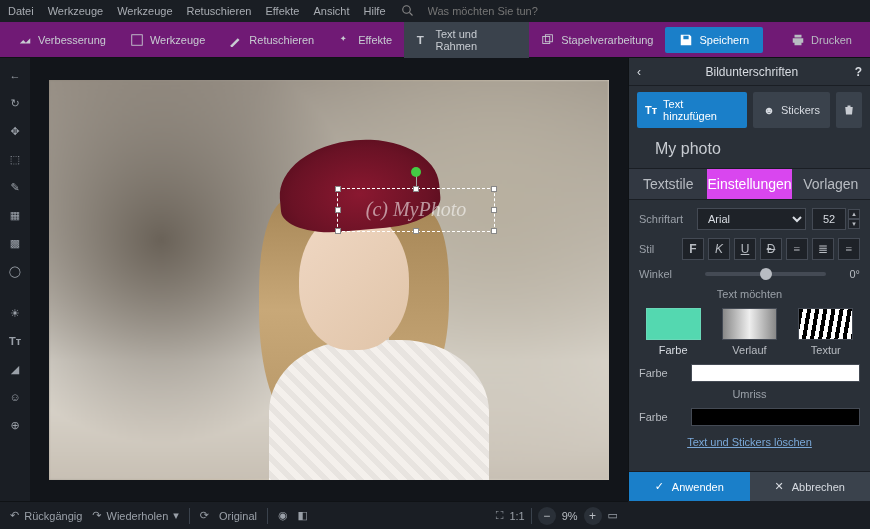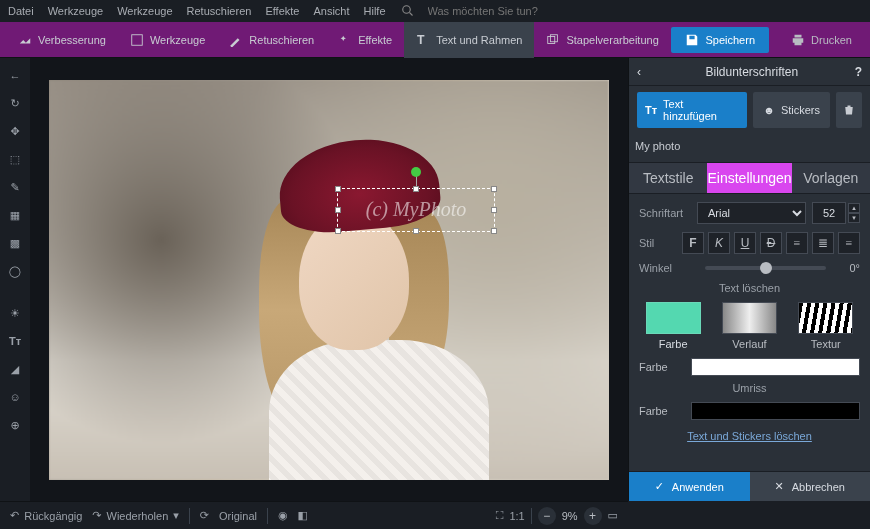--- a/index.html
+++ b/index.html
@@ -6,21 +6,21 @@
 body { background: #1a1e24; color: #b8bcc2; font-size: 11px; width: 870px; height: 529px; overflow: hidden; position: relative; }
 .menubar { height: 22px; background: #1a1e24; display: flex; align-items: center; padding: 0 8px; gap: 14px; font-size: 11px; }
 .menubar span { color: #a8acb2; cursor: default; }
 .menubar .search-icon { margin-left: 2px; }
 .menubar input { background: transparent; border: none; color: #888; font-size: 11px; outline: none; width: 140px; }
 .toolbar { height: 36px; background: #701a75; display: flex; align-items: center; padding: 0 6px; border-bottom: 1px solid #0f1215; }
 .tool-btn { display: flex; align-items: center; gap: 6px; padding: 0 12px; height: 36px; color: #c8ccd2; cursor: pointer; font-size: 11px; }
 .tool-btn.active { background: #3a424c; }
 .tool-btn svg { width: 14px; height: 14px; }
 .spacer { flex: 1; }
-.save-btn { background: #1a7fc9; color: #fff; padding: 6px 14px; border-radius: 2px; display: flex; align-items: center; gap: 6px; margin-right: 10px; cursor: pointer; }
+.save-btn { background: #1a7fc9; color: #fff; padding: 6px 14px; border-radius: 2px; display: flex; align-items: center; gap: 6px; margin-right: 16px; cursor: pointer; }
 .print-btn { display: flex; align-items: center; gap: 6px; padding: 6px 12px; cursor: pointer; }
 .main { display: flex; height: 443px; }
 .lefttools { width: 30px; background: #1a1e24; display: flex; flex-direction: column; align-items: center; gap: 10px; padding-top: 8px; }
 .lefttools .ico { width: 18px; height: 18px; display: flex; align-items: center; justify-content: center; color: #9aa0a8; cursor: pointer; }
 .canvas-area { flex: 1; background: #12151a; display: flex; align-items: center; justify-content: center; position: relative; padding: 6px; }
 .canvas { position: relative; width: 560px; height: 400px; background: linear-gradient(120deg, #8a8278 0%, #a8a298 30%, #c8b8a0 50%, #e8e0d4 65%, #d0c8bc 100%); overflow: hidden; }
 .bg-blur { position:absolute; inset:0; background: radial-gradient(circle at 20% 40%, #6a6258 0%, transparent 40%), radial-gradient(circle at 80% 30%, #b8b0a0 0%, transparent 50%), linear-gradient(180deg, #9a9288 0%, #e0dcd4 70%, #c8c0b4 100%); filter: blur(1px); }
 .person { position: absolute; left: 150px; top: 60px; width: 300px; height: 340px; }
 .hat { position:absolute; left: 80px; top: 0; width: 160px; height: 90px; background: radial-gradient(ellipse at 50% 60%, #8a1830 0%, #6a1225 60%, #4a0a18 100%); border-radius: 70% 70% 50% 50% / 80% 80% 40% 40%; transform: rotate(-5deg); }
 .face { position:absolute; left:100px; top:70px; width:110px; height:140px; background: linear-gradient(135deg,#f0d8c4,#e0c4a8); border-radius: 50% 50% 45% 45%; }
@@ -34,21 +34,21 @@
 .watermark-text { position: absolute; inset: 0; display: flex; align-items: center; justify-content: center; font-family: 'Brush Script MT', cursive; font-style: italic; font-size: 20px; color: rgba(255,255,255,0.55); }
 .rightpanel { width: 242px; background: #2a3038; display: flex; flex-direction: column; border-left: 1px solid #0f1215; }
 .rp-header { height: 28px; display: flex; align-items: center; padding: 0 8px; color: #d8dce2; font-size: 12px; border-bottom: 1px solid #1a1e24; }
 .rp-header .back { margin-right: 8px; cursor: pointer; }
 .rp-header .title { flex: 1; text-align: center; }
 .rp-header .help { cursor: pointer; font-weight: bold; }
 .rp-addrow { display: flex; gap: 6px; padding: 6px 8px; }
 .add-text-btn { flex: 1; background: #1a7fc9; color: #fff; padding: 6px 8px; border-radius: 2px; display: flex; align-items: center; gap: 6px; font-size: 11px; cursor: pointer; }
 .stickers-btn { background: #3a424c; color: #d8dce2; padding: 6px 10px; border-radius: 2px; display: flex; align-items: center; gap: 6px; font-size: 11px; cursor: pointer; }
 .trash-btn { background: #3a424c; width: 26px; display: flex; align-items: center; justify-content: center; border-radius: 2px; cursor: pointer; }
-.layer-name { padding: 6px 6px; font-size: 11px; color: #c8ccd2; }
+.layer-name { padding: 6px 26px; font-size: 16px; color: #c8ccd2; }
 .tabs { display: flex; border-top: 1px solid #1a1e24; border-bottom: 1px solid #1a1e24; background: #323842; margin-top: 4px; }
 .tab { flex: 1; text-align: center; padding: 7px 0; font-size: 14px; cursor: pointer; color: #b8bcc2; }
 .tab.active { background: #d946ef; color: #fff; }
 .settings { padding: 8px 10px; flex:1; overflow:hidden; }
 .row { display: flex; align-items: center; margin-bottom: 8px; font-size: 11px; }
 .row .rlabel { width: 58px; color: #9aa0a8; }
 .font-select { flex: 1; background: #1e2228; border: 1px solid #444a54; color: #d8dce2; height: 22px; padding: 0 6px; font-size: 11px; }
 .size-input { width: 34px; background: #1e2228; border: 1px solid #444a54; color: #d8dce2; height: 22px; text-align: center; margin-left: 6px; font-size:11px; }
 .spin { width: 12px; margin-left: 2px; display:flex; flex-direction:column; }
 .spin div { height: 10px; background: #1e2228; border:1px solid #444a54; font-size:7px; display:flex; align-items:center; justify-content:center; cursor:pointer; }
@@ -253,21 +253,21 @@
           <div class="sbtn">≡</div>
         </div>
       </div>
       <div class="row">
         <div class="rlabel">Winkel</div>
         <div class="slider-track">
           <div class="slider-thumb" style="left:50%"></div>
         </div>
         <div class="slider-val">0°</div>
       </div>
-      <div class="section-title">Text löschen</div>
+      <div class="section-title">Text möchten</div>
       <div class="fill-opts">
         <div class="fill-opt sel">
             <div class="fill-swatch" style="background:#54d8b0"></div>
             <span>Farbe</span>
           </div>
         <div class="fill-opt">
             <div class="fill-swatch" style="background:linear-gradient(90deg,#888,#eee,#888)"></div>
             <span>Verlauf</span>
           </div>
         <div class="fill-opt">

